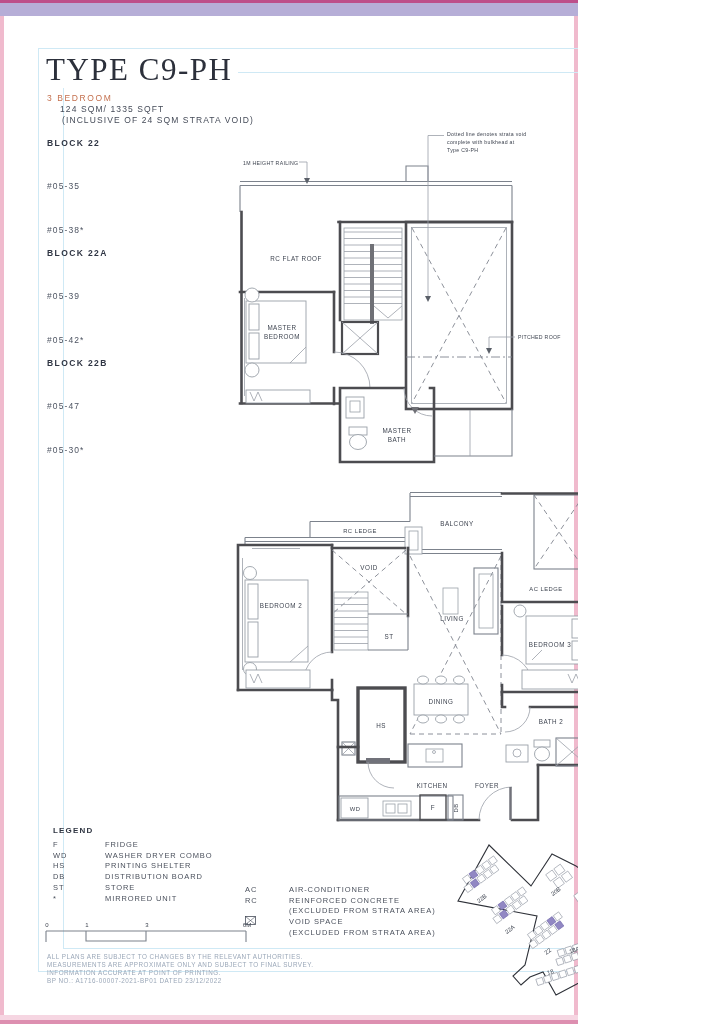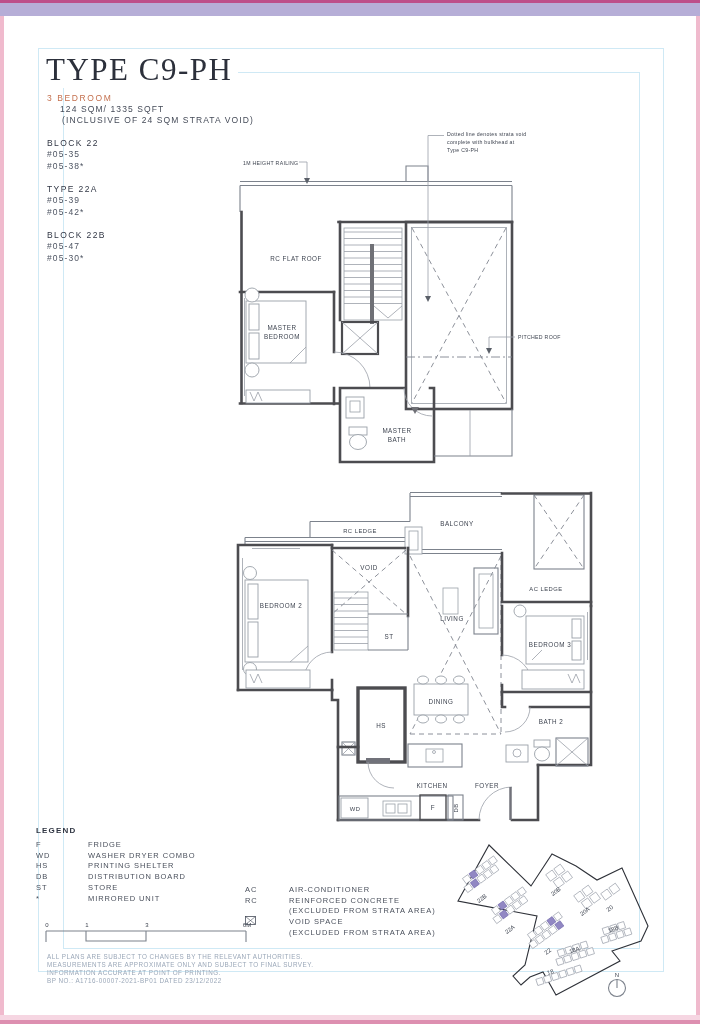--- a/index.html
+++ b/index.html
@@ -1,40 +1,40 @@
 <!DOCTYPE html>
 <html><head>
 <meta charset="utf-8">
 <style>
   html,body{margin:0;padding:0;background:#ffffff;}
-  .page{position:relative;width:700px;height:1024px;background:#fff;overflow:hidden;
+  .page{position:relative;width:578px;height:1024px;background:#fff;overflow:hidden;
         font-family:"Liberation Sans",sans-serif;}
   
   .band-top-magenta{position:absolute;left:0;top:0;width:704px;height:3px;background:#bd4f8a;}
   .band-top-lavender{position:absolute;left:0;top:3px;width:704px;height:13px;background:#b6aed7;}
   .trim-left{position:absolute;left:0;top:16px;width:4px;height:1008px;background:#f0bacd;}
   .trim-right{position:absolute;right:0;top:16px;width:4px;height:1008px;background:#f0bacd;}
   .trim-bottom-light{position:absolute;left:0;top:1015px;width:704px;height:5px;background:#f6d6e2;}
   .trim-bottom{position:absolute;left:0;top:1020px;width:704px;height:4px;background:#dd8fb0;}
   
   .frame-outer{position:absolute;left:38px;top:48px;width:624px;height:922px;border:1.5px solid #cfe9f5;}
   .frame-inner{position:absolute;left:63px;top:72px;width:575px;height:875px;border:1.5px solid #cfe9f5;}
   
   .title{position:absolute;left:46px;top:52px;z-index:3;font-family:"Liberation Serif",serif;
          font-size:31px;letter-spacing:1.5px;color:#2c303b;font-weight:400;background:#fff;padding-right:6px;}
   .subhead{position:absolute;left:47px;top:93px;z-index:3;font-size:8.5px;font-weight:normal;
            letter-spacing:1.6px;color:#c4704e;}
   .area{position:absolute;left:47px;top:104px;z-index:3;font-size:8.5px;letter-spacing:1.1px;color:#454b58;margin-left:13px;}
   .areanote{position:absolute;left:62px;top:115px;z-index:3;font-size:8.5px;letter-spacing:1.1px;color:#454b58;}
   .blocks{position:absolute;left:47px;top:137px;z-index:3;font-size:8.5px;color:#4d5462;letter-spacing:1.1px;}
   .block-group{margin-bottom:11px;}
-  .block-name{font-weight:normal;color:#303644;letter-spacing:1.4px;line-height:12px;}
-  .block-unit{line-height:11.5px;}
-  
-  .legend{position:absolute;left:36px;top:826px;z-index:3;font-size:7.5px;color:#4a505c;letter-spacing:0.9px;}
+  .block-name{font-weight:bold;color:#303644;letter-spacing:1.4px;line-height:12px;}
+  .block-unit{line-height:11.5px;margin-top:32px;}
+  
+  .legend{position:absolute;left:53px;top:826px;z-index:3;font-size:7.5px;color:#4a505c;letter-spacing:0.9px;}
   .legend-title{font-weight:bold;font-size:8px;color:#2f3542;letter-spacing:1.2px;margin-bottom:4px;}
   .lrow{display:flex;height:10.8px;align-items:center;}
   .labbr{width:52px;flex:none;}
   .legend2{position:absolute;left:245px;top:884px;z-index:3;font-size:7.5px;color:#4a505c;letter-spacing:0.9px;}
   .legend2 .labbr{width:44px;}
   .voidicon{width:11px;height:9px;display:inline-block;}
   
   .disclaimer{position:absolute;left:47px;top:953px;z-index:3;font-size:6.3px;line-height:7.9px;
               letter-spacing:0.5px;color:#9aa7b8;}
   
@@ -74,21 +74,21 @@
   <div class="area">124 SQM/ 1335 SQFT</div>
   <div class="areanote">(INCLUSIVE OF 24 SQM STRATA VOID)</div>
 
   <div class="blocks">
     <div class="block-group">
       <div class="block-name">BLOCK 22</div>
       <div class="block-unit">#05-35</div>
       <div class="block-unit">#05-38*</div>
     </div>
     <div class="block-group">
-      <div class="block-name">TYPE 22A</div>
+      <div class="block-name">BLOCK 22A</div>
       <div class="block-unit">#05-39</div>
       <div class="block-unit">#05-42*</div>
     </div>
     <div class="block-group">
       <div class="block-name">BLOCK 22B</div>
       <div class="block-unit">#05-47</div>
       <div class="block-unit">#05-30*</div>
     </div>
   </div>
 

